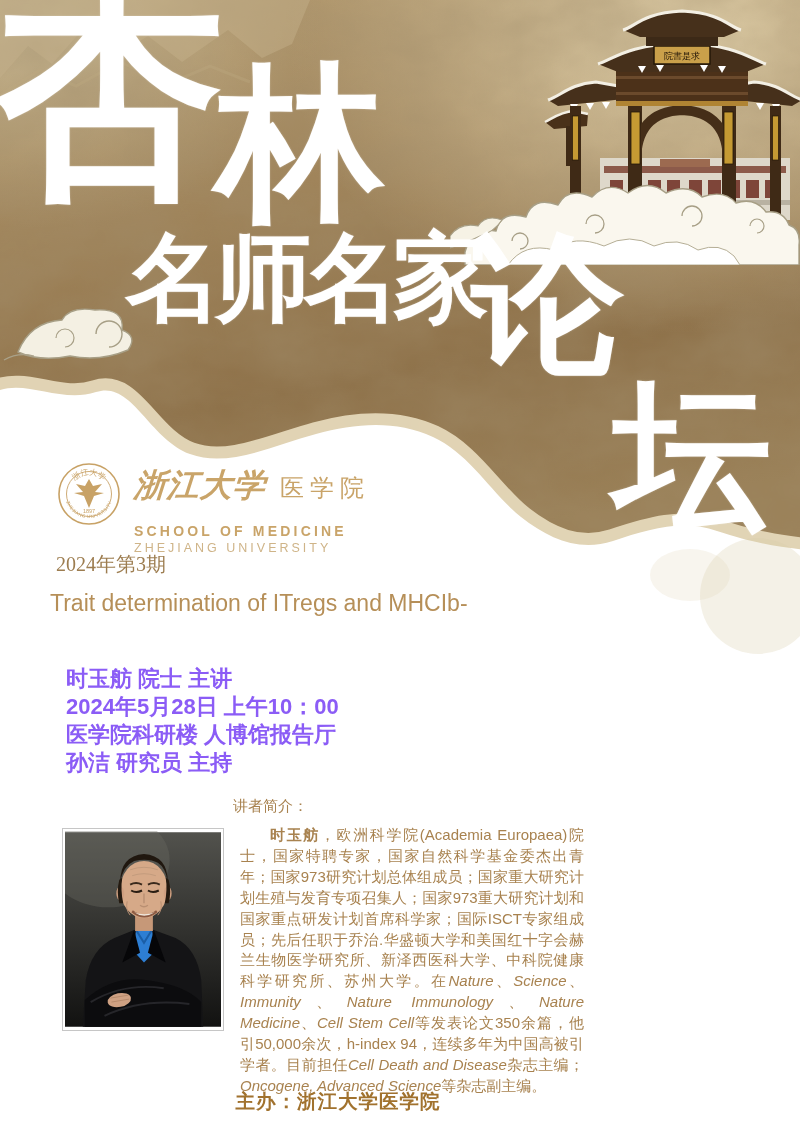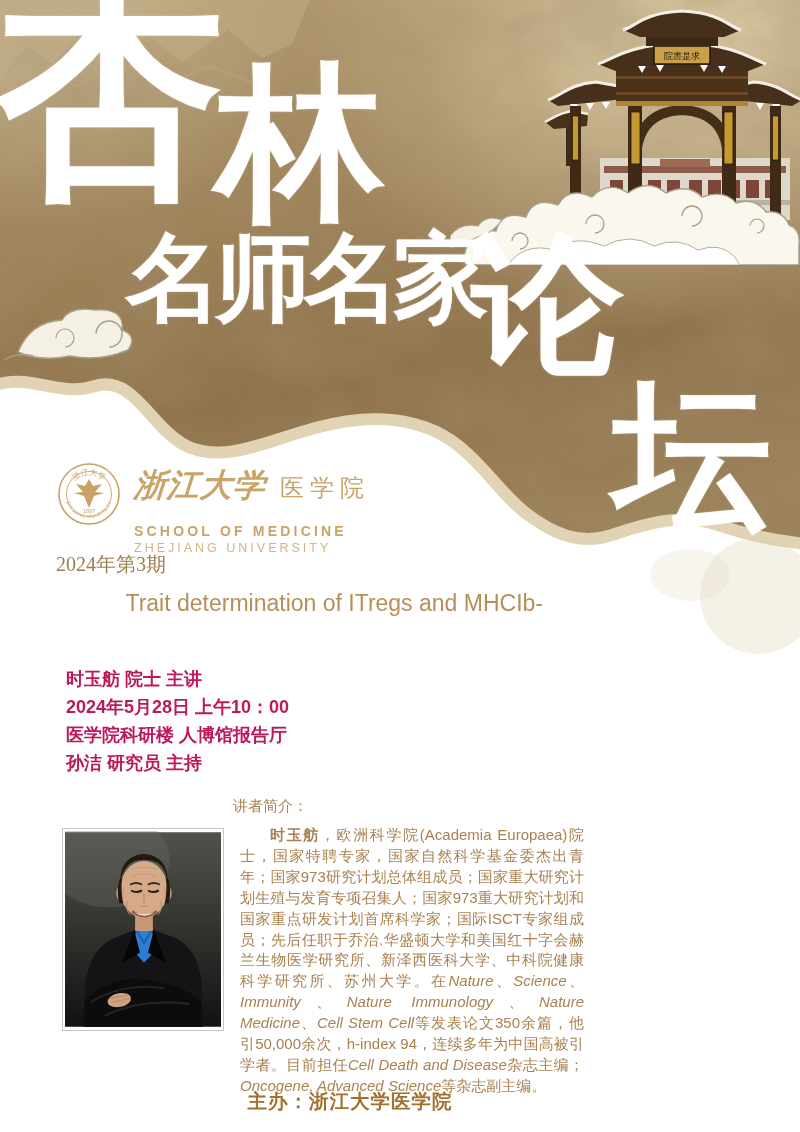--- a/index.html
+++ b/index.html
@@ -22,35 +22,35 @@
   .wordmark{padding-top:2px;color:#c9a469;}
   .wm-line1{display:flex;align-items:baseline;gap:14px;}
   .wm-cn{font-family:"Liberation Serif","DejaVu Serif",serif;font-style:italic;font-weight:bold;
      font-size:32px;letter-spacing:1px;transform:skewX(-4deg);}
   .wm-school{font-size:24px;letter-spacing:6px;font-weight:500;}
   .wm-en1{margin-top:15px;font-size:14px;font-weight:bold;letter-spacing:3.2px;color:#c9a469;}
   .wm-en2{margin-top:2px;font-size:12.5px;letter-spacing:3px;color:#cfb488;}
   
   .issue{position:absolute;left:56px;top:551px;font-size:20px;color:#9d7d50;
      font-family:"Liberation Serif","DejaVu Serif",serif;}
-  .talk-title{position:absolute;left:31px;top:587px;width:512px;text-align:right;
+  .talk-title{position:absolute;left:50px;top:587px;width:512px;text-align:left;
      font-size:23px;line-height:33px;color:#b68f58;}
-  .details{position:absolute;left:66px;top:665px;font-size:18px;line-height:28px;
-     font-weight:bold;color:#be185d;}
+  .details{position:absolute;left:66px;top:665px;font-size:22px;line-height:28px;
+     font-weight:bold;color:#8b5cf6;}
   .bio-heading{position:absolute;left:233px;top:797px;font-size:15px;color:#a8824f;}
   .bio-para{position:absolute;left:233px;top:818px;width:344px;font-size:15px;line-height:20.9px;
      color:#a8824f;text-align:justify;text-indent:2em;margin:7px;}
   .seg-bold{font-weight:bold;}
   .seg-italic{font-style:italic;}
   
   .photo-frame{position:absolute;left:62px;top:828px;width:162px;height:203px;
      background:#fff;border:1px solid #c6c6c6;box-sizing:border-box;padding:2px;}
   .photo-frame svg{display:block;}
   
-  .footer{position:absolute;left:12px;top:1088px;width:676px;text-align:center;
+  .footer{position:absolute;left:0;top:1088px;width:676px;text-align:center;
      font-size:19.5px;font-weight:bold;letter-spacing:1px;color:#a1722e;
      font-family:"Liberation Serif","DejaVu Serif",serif;}
 </style>
 </head>
 <body>
 
 <div class="poster">
 
   <div class="hero">
 

